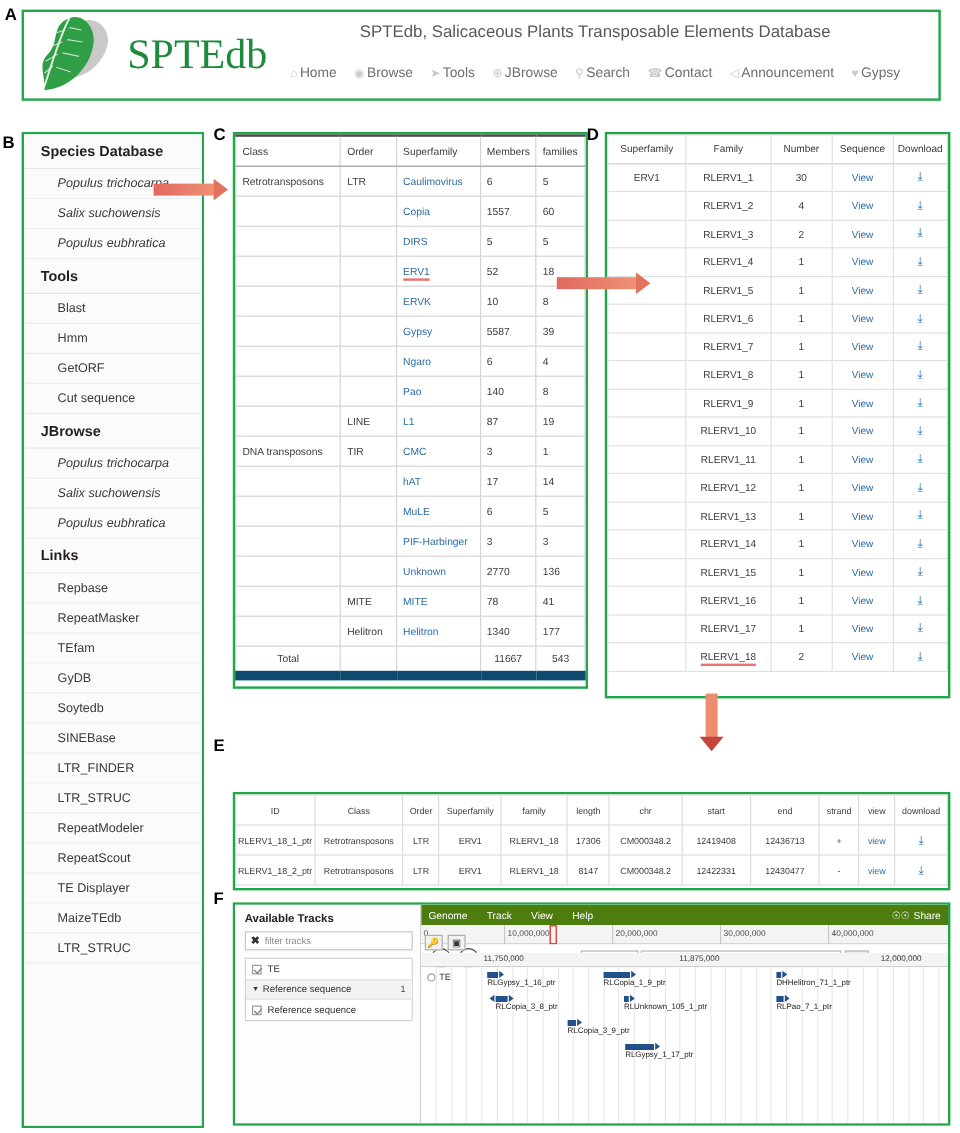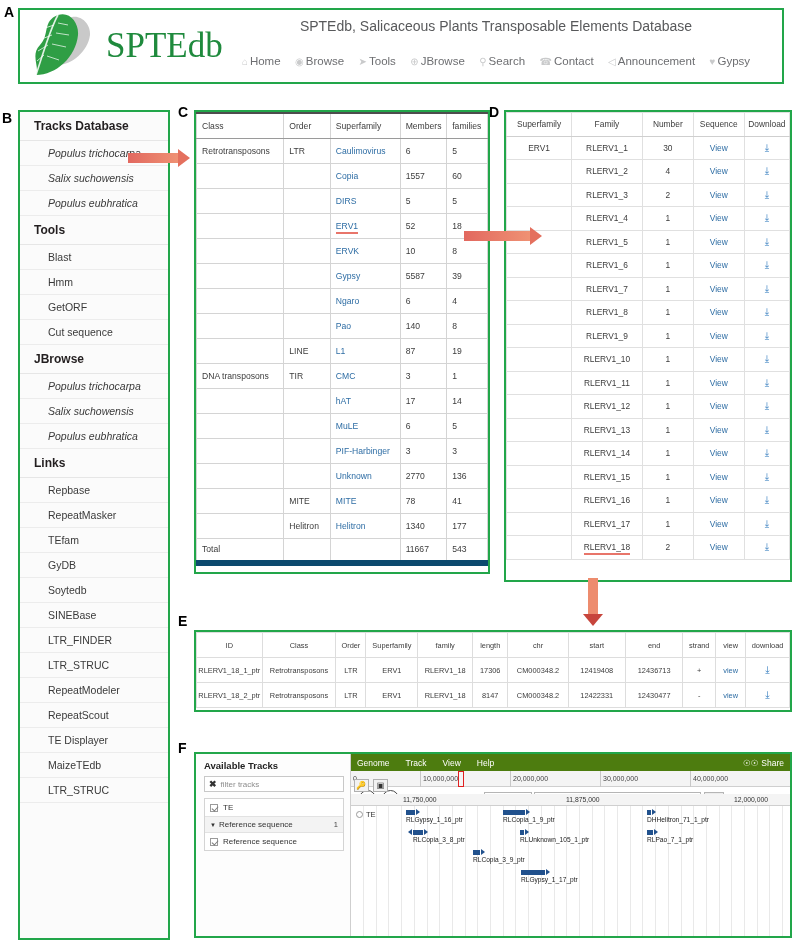--- a/index.html
+++ b/index.html
@@ -69,38 +69,38 @@
   
   #panelC { left: 194px; top: 110px; width: 296px; height: 464px; }
   .tblC { width:100%; border-collapse:collapse; font-size:8.6px; table-layout:fixed; }
   .tblC th, .tblC td {
     border:1px solid #d4d4d4;
     padding:4px 5px; text-align:left;
     height:25px; vertical-align:middle;
     color:#3c3c3c; font-weight:normal;
   }
   .tblC thead th { border-top:2px solid #4d4d4d; border-bottom:1px solid #9a9a9a; }
-  .tblC tr.total td { border-bottom:6px solid #0c4a6e; }
+  .tblC tr.total td { border-bottom:8px solid #0c4a6e;text-align:center; }
   .lnk { color:#2e6da4; }
   .lnk.underscore { border-bottom:2px solid #e8756a; padding-bottom:1px; }
 
   
   #panelD { left: 504px; top: 110px; width: 288px; height: 472px; }
   .tblD { width:100%; border-collapse:collapse; font-size:8.4px; table-layout:fixed; }
   .tblD th, .tblD td {
     border:1px solid #e0e0e0; padding:2px 3px;
     text-align:center; height:23.5px; vertical-align:middle;
     color:#3c3c3c; font-weight:normal;
   }
   .tblD thead th { border-bottom:1px solid #cfcfcf; }
   .dl-ico { color:#1f6fb8; font-size:10px; }
   .famhi { border-bottom:2px solid #e8756a; padding-bottom:1px; }
 
   
-  #panelE { left: 194px; top: 630px; width: 598px; height: 82px; }
+  #panelE { left: 194px; top: 660px; width: 598px; height: 82px; }
   .tblE { width:100%; border-collapse:collapse; font-size:7.4px; table-layout:fixed; }
   .tblE th, .tblE td {
     border:1px solid #dddddd; padding:2px 1px;
     text-align:center; height:25px; vertical-align:middle;
     color:#3c3c3c; font-weight:normal;
   }
 
   
   #panelF { left: 194px; top: 752px; width: 598px; height: 186px; }
   .jb { position:relative; width:100%; height:100%; display:flex; }
@@ -271,21 +271,21 @@
       <span class="nav-item"><span class="nav-ico">⚲</span><span>Search</span></span>
       <span class="nav-item"><span class="nav-ico">☎</span><span>Contact</span></span>
       <span class="nav-item"><span class="nav-ico">◁</span><span>Announcement</span></span>
       <span class="nav-item"><span class="nav-ico">♥</span><span>Gypsy</span></span>
     </div>
   </div>
 </div>
 
 <div class="green-box" id="panelB">
   <div class="sb" id="sidebar-root">
-      <div class="sb-head">Tracks Database</div>
+      <div class="sb-head">Species Database</div>
       <div class="sb-item ital">Populus trichocarpa</div>
       <div class="sb-item ital">Salix suchowensis</div>
       <div class="sb-item ital">Populus eubhratica</div>
       <div class="sb-head">Tools</div>
       <div class="sb-item">Blast</div>
       <div class="sb-item">Hmm</div>
       <div class="sb-item">GetORF</div>
       <div class="sb-item">Cut sequence</div>
       <div class="sb-head">JBrowse</div>
       <div class="sb-item ital">Populus trichocarpa</div>

